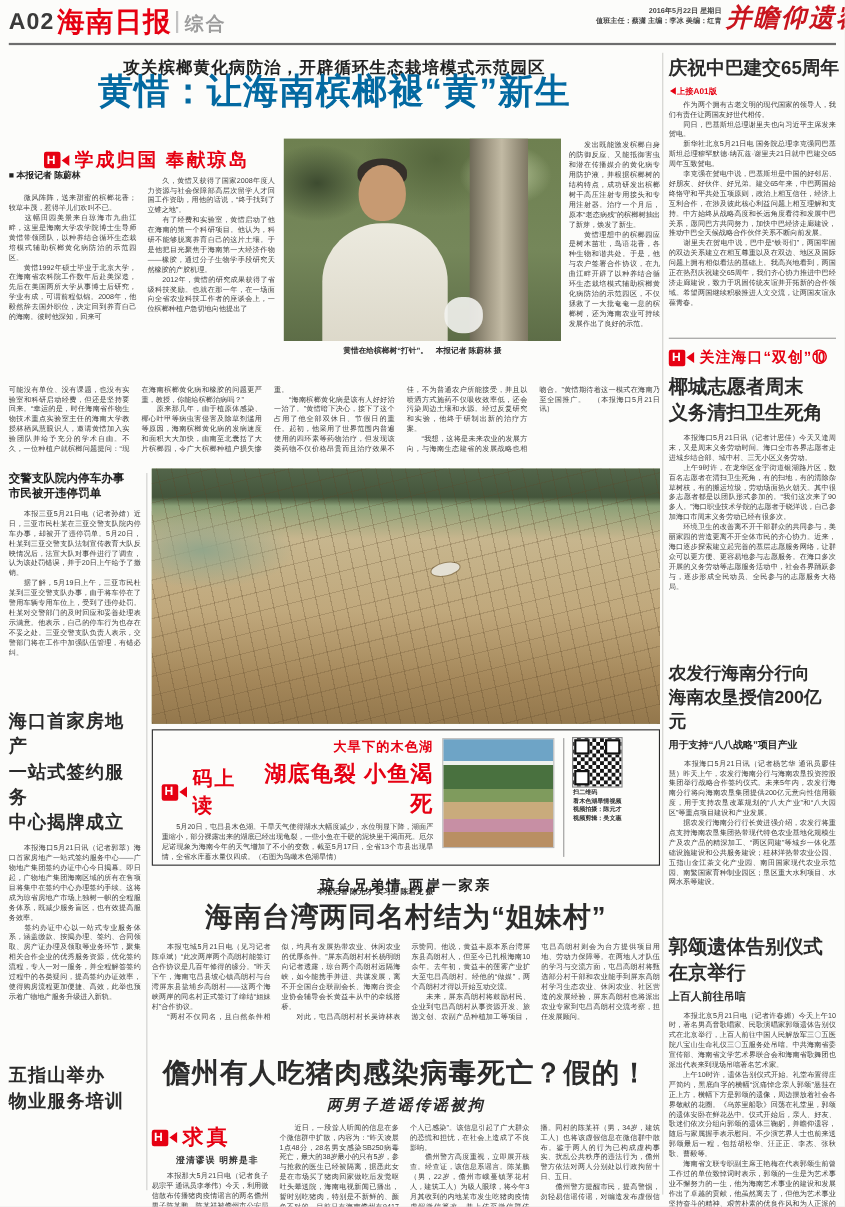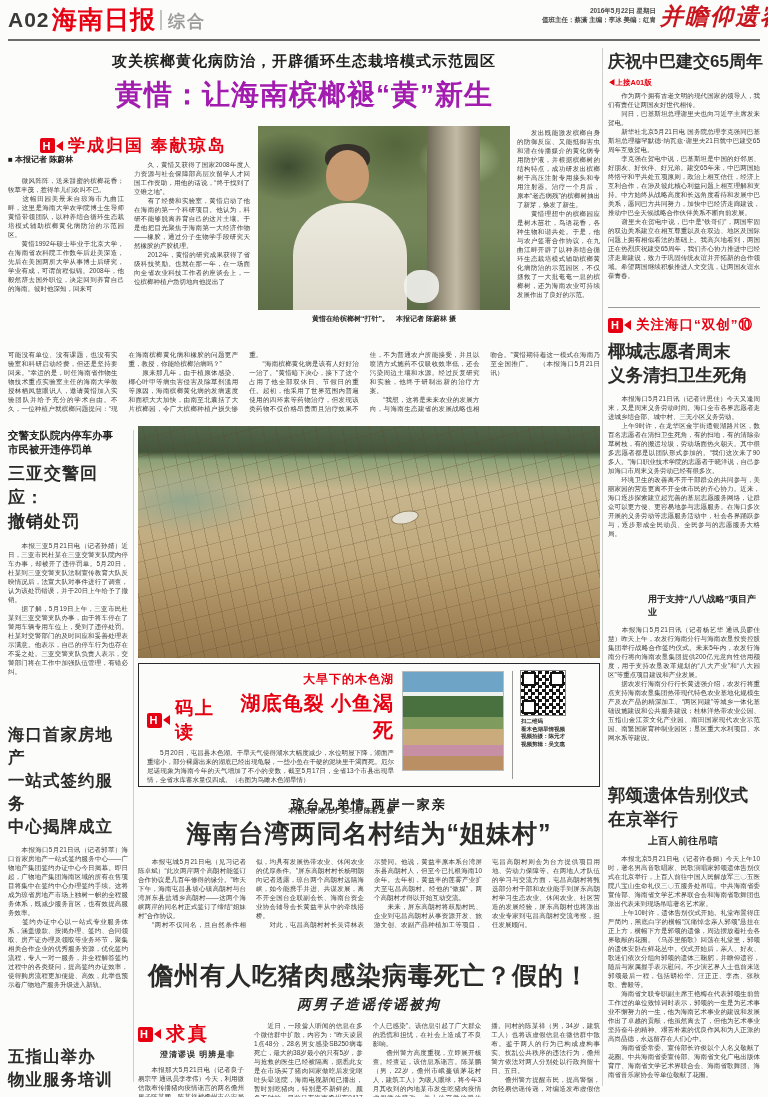--- a/index.html
+++ b/index.html
@@ -15,21 +15,21 @@
   .dateblock{right:112px;top:6px;text-align:right;font-size:6.5px;line-height:9px;font-weight:700;color:#4a4a4a;}
   .masthead{right:4px;top:1px;width:104px;font-size:23px;font-weight:900;font-style:italic;color:#c9151e;letter-spacing:2px;white-space:nowrap;}
   .header-rule{left:8px;right:8px;top:39px;height:2px;background:#6d6d6d;}
   .vdiv{position:absolute;width:1px;background:#cfcfcc;}
   
   .hk{display:inline-flex;align-items:center;gap:1px;margin-right:5px;}
   .hk .box{width:15px;height:15px;background:#e60012;color:#fff;font-weight:900;font-size:11px;display:flex;align-items:center;justify-content:center;border-radius:2px;}
   .hk .tri{width:0;height:0;border-top:5px solid transparent;border-bottom:5px solid transparent;border-right:7px solid #e60012;}
   
   .lead-kicker{left:0;top:6px;width:592px;text-align:center;font-size:15px;font-weight:900;color:#222;letter-spacing:1px;}
-  .lead-headline{left:0;top:30px;width:592px;text-align:center;font-size:28px;font-weight:900;color:#a21caf;letter-spacing:1px;white-space:nowrap;}
+  .lead-headline{left:0;top:16px;width:592px;text-align:center;font-size:32px;font-weight:900;color:#0369a1;letter-spacing:1px;white-space:nowrap;}
   .lead-tag{left:32px;top:88px;display:flex;align-items:center;font-size:17px;font-weight:900;color:#e60012;letter-spacing:2px;}
   .lead-byline{left:0;top:108px;font-size:8px;font-weight:700;color:#222;}
   .photo-frame{background:#889467;overflow:hidden;}
   .caption{font-size:7px;font-weight:700;color:#333;text-align:center;}
   
   .lead-photo{left:250px;top:80px;width:252px;height:184px;background:
     radial-gradient(60px 40px at 80% 18%,#b9c79b 0,transparent 70%),
     radial-gradient(70px 50px at 12% 22%,#3d4b30 0,transparent 70%),
     radial-gradient(90px 70px at 55% 10%,#55663d 0,transparent 75%),
     linear-gradient(180deg,#6e8050 0,#75875a 55%,#5d6d47 100%);}
@@ -76,21 +76,21 @@
   
   .lr-kicker{font-size:10.5px;font-weight:900;line-height:14px;color:#222;}
   .lr-h1{font-size:17px;font-weight:900;line-height:24px;color:#2b2b2b;letter-spacing:1px;}
   .lr-h2{font-size:16.5px;font-weight:900;line-height:23px;color:#2b2b2b;letter-spacing:1px;}
   
   .rr-h1{font-size:17px;font-weight:900;line-height:23px;color:#2b2b2b;text-align:left;white-space:nowrap;}
   .rr-jump{font-size:7.5px;font-weight:900;color:#e60012;margin:5px 0 3px 0;}
   .rr-hr{border:none;border-top:1px solid #999;margin:8px 0;}
   .rr-tag{display:flex;align-items:center;font-size:13.5px;font-weight:900;color:#e60012;letter-spacing:1px;}
   .rr-h2{font-size:17.5px;font-weight:900;line-height:24px;color:#2b2b2b;margin-top:5px;white-space:pre-line;}
-  .rr-sub{font-size:9px;font-weight:900;color:#2b2b2b;margin-top:3px;margin-left:40px;}
+  .rr-sub{font-size:9px;font-weight:900;color:#2b2b2b;margin-top:3px;}
 </style>
 </head>
 <body>
 
 <div id="page">
 
   <div class="abs pagenum">A02</div>
   <div class="abs secname">海南日报</div>
   <div class="abs secbar"></div>
   <div class="abs subsec">综合</div>
@@ -131,22 +131,20 @@
 　　黄惜理想中的槟榔园应是树木苗壮，鸟语花香，各种生物和谐共处。于是，他与农户签署合作协议，在九曲江畔开辟了以种养结合循环生态栽培模式辅助槟榔黄化病防治的示范园区，不仅拯救了一大批奄奄一息的槟榔树，还为海南农业可持续发展作出了良好的示范。</div>
     <div class="abs small cols5" style="left:0;top:304px;width:592px;height:72px;">可能没有单位、没有课题，也没有实验室和科研启动经费，但还是坚持要回来。“幸运的是，时任海南省作物生物技术重点实验室主任的海南大学教授林栖凤慧眼识人，邀请黄惜加入实验团队并给予充分的学术自由。不久，一位种植户就槟榔问题提问：“现在海南槟榔黄化病和橡胶的问题更严重，教授，你能给槟榔治病吗？”
 　　原来那几年，由于植原体感染、椰心叶甲等病虫害侵害及除草剂滥用等原因，海南槟榔黄化病的发病速度和面积大大加快，由南至北囊括了大片槟榔园，令广大槟榔种植户损失惨重。
 　　“海南槟榔黄化病是该有人好好治一治了。”黄惜暗下决心，接下了这个占用了他全部双休日、节假日的重任。起初，他采用了世界范围内普遍使用的四环素等药物治疗，但发现该类药物不仅价格昂贵而且治疗效果不佳，不为普通农户所能接受，并且以喷洒方式施药不仅吸收效率低，还会污染周边土壤和水源。经过反复研究和实验，他终于研制出新的治疗方案。
 　　“我想，这将是未来农业的发展方向，与海南生态建省的发展战略也相吻合。”黄惜期待着这一模式在海南乃至全国推广。　（本报海口5月21日讯）</div>
   </div>
 
   <div class="abs" style="left:8px;top:428px;width:120px;height:660px;">
     <div class="lr-kicker pre">交警支队院内停车办事
 市民被开违停罚单</div>
-    <div class="lr-h1 pre" style="margin-top:6px;">三亚交警回应：
-撤销处罚</div>
     <div class="small" style="margin-top:7px;height:174px;">　　本报三亚5月21日电（记者孙婧）近日，三亚市民杜某在三亚交警支队院内停车办事，却被开了违停罚单。5月20日，杜某到三亚交警支队法制宣传教育大队反映情况后，法宣大队对事件进行了调查，认为该处罚错误，并于20日上午给予了撤销。
 　　据了解，5月19日上午，三亚市民杜某到三亚交警支队办事，由于将车停在了警用车辆专用车位上，受到了违停处罚。杜某对交警部门的及时回应和妥善处理表示满意。他表示，自己的停车行为也存在不妥之处。三亚交警支队负责人表示，交警部门将在工作中加强队伍管理，有错必纠。</div>
     <div class="lr-h2 pre" style="margin-top:8px;">海口首家房地产
 一站式签约服务
 中心揭牌成立</div>
     <div class="small" style="margin-top:7px;height:192px;">　　本报海口5月21日讯（记者郭萃）海口首家房地产一站式签约服务中心——广物地产集团签约办证中心今日揭幕。即日起，广物地产集团海南区域的所有在售项目将集中在签约中心办理签约手续。这将成为琼省房地产市场上独树一帜的全程服务体系，既减少服务盲区，也有效提高服务效率。
 　　签约办证中心以一站式专业服务体系，涵盖缴款、按揭办理、签约、合同领取、房产证办理及领取等业务环节，聚集相关合作企业的优秀服务资源，优化签约流程，专人一对一服务，并全程解答签约过程中的各类疑问，提高签约办证效率，使得购房流程更加便捷、高效，此举也预示着广物地产服务升级进入新轨。</div>
     <div class="lr-h2 pre" style="margin-top:8px;">五指山举办
 物业服务培训</div>
 
@@ -236,20 +234,22 @@
           <span class="box">H</span>
           <span class="tri"></span>
         </span>
       <span>关注海口“双创”⑩</span>
     </div>
     <div class="rr-h2">椰城志愿者周末
 义务清扫卫生死角</div>
     <div class="small" style="margin-top:7px;height:196px;">　　本报海口5月21日讯（记者计思佳）今天又逢周末，又是周末义务劳动时间。海口全市各界志愿者走进城乡结合部、城中村、三无小区义务劳动。
 　　上午9时许，在龙华区金宇街道银湖路片区，数百名志愿者在清扫卫生死角，有的扫地，有的清除杂草树枝，有的搬运垃圾，劳动场面热火朝天。其中很多志愿者都是以团队形式参加的。“我们这次来了90多人。”海口职业技术学院的志愿者于晓洋说，自己参加海口市周末义务劳动已经有很多次。
 　　环境卫生的改善离不开干部群众的共同参与，美丽家园的营造更离不开全体市民的齐心协力。近来，海口逐步探索建立起完善的基层志愿服务网络，让群众可以更方便、更容易地参与志愿服务。在海口多次开展的义务劳动等志愿服务活动中，社会各界踊跃参与，逐步形成全民动员、全民参与的志愿服务大格局。</div>
+    <div class="rr-h2" style="font-size:16px;line-height:22px;margin-top:12px;">农发行海南分行向
+海南农垦授信200亿元</div>
     <div class="rr-sub">用于支持“八八战略”项目产业</div>
     <div class="small" style="margin-top:6px;height:146px;">　　本报海口5月21日讯（记者杨艺华 通讯员廖佳慧）昨天上午，农发行海南分行与海南农垦投资控股集团举行战略合作签约仪式。未来5年内，农发行海南分行将向海南农垦集团提供200亿元意向性信用额度，用于支持农垦改革规划的“八大产业”和“八大园区”等重点项目建设和产业发展。
 　　据农发行海南分行行长黄进强介绍，农发行将重点支持海南农垦集团热带现代特色农业基地化规模生产及农产品的精深加工、“两区同建”等城乡一体化基础设施建设和公共服务建设；桂林洋热带农业公园、五指山金江茶文化产业园、南田国家现代农业示范园、南繁国家育种制业园区；垦区重大水利项目、水网水系等建设。</div>
     <div class="rr-h2" style="margin-top:12px;">郭颂遗体告别仪式
 在京举行</div>
     <div class="rr-sub" style="font-size:10px;">上百人前往吊唁</div>
     <div class="small" style="margin-top:6px;height:230px;">　　本报北京5月21日电（记者许春媚）今天上午10时，著名男高音歌唱家、民歌演唱家郭颂遗体告别仪式在北京举行，上百人前往中国人民解放军三〇五医院八宝山生命礼仪三〇五服务处吊唁。中共海南省委宣传部、海南省文学艺术界联合会和海南省歌舞团也派出代表来到现场吊唁著名艺术家。
 　　上午10时许，遗体告别仪式开始。礼堂布置得庄严简约，黑底白字的横幅“沉痛悼念亲人郭颂”悬挂在正上方，横幅下方是郭颂的遗像，周边摆放着社会各界敬献的花圈。《乌苏里船歌》回荡在礼堂里，郭颂的遗体安卧在鲜花丛中。仪式开始后，亲人、好友、歌迷们依次分组向郭颂的遗体三鞠躬，并瞻仰遗容，随后与家属握手表示慰问。不少演艺界人士也前来送郭颂最后一程，包括胡松华、汪正正、李杰、张秋歌、曹毅等。
 　　海南省文联专职副主席王艳梅在代表郭颂生前曾工作过的单位致悼词时表示，郭颂的一生是为艺术事业不懈努力的一生，他为海南艺术事业的建设和发展作出了卓越的贡献，他虽然离去了，但他为艺术事业坚持奋斗的精神、艰苦朴素的优良作风和为人正派的高尚品德，永远留存在人们心中。
 　　海南省委常委、宣传部长许俊以个人名义敬献了花圈。中共海南省委宣传部、海南省文化广电出版体育厅、海南省文学艺术界联合会、海南省歌舞团、海南省音乐家协会等单位敬献了花圈。</div>

